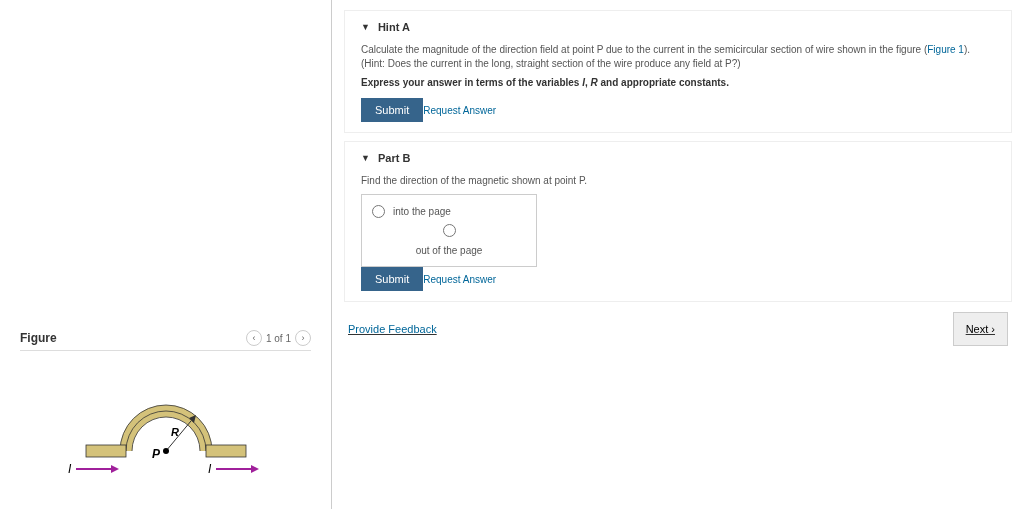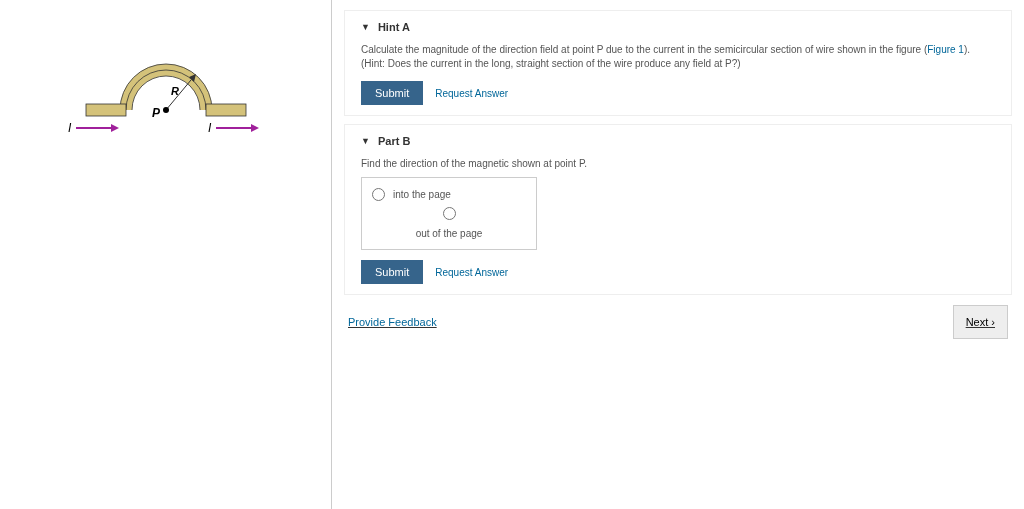--- a/index.html
+++ b/index.html
@@ -17,36 +17,44 @@
 .caret { font-size: 9px; }
 .prompt-text { font-size: 10px; color: #555; line-height: 1.4; margin-bottom: 6px; }
 .link { color: #069; }
 .bold-text { font-weight: bold; font-size: 10px; margin-bottom: 10px; }
 .italic { font-style: italic; }
 .answer-box { border: 1px solid #b8b8b8; width: 290px; background: #fafafa; padding: 0; }
 .toolbar { display: flex; align-items: center; gap: 2px; padding: 4px; background: #f3f3f3; border-bottom: 1px solid #ddd; }
 .tb-btn { background: #5e5e5e; color: #fff; padding: 3px 4px; font-size: 10px; border-radius: 2px; cursor: pointer; min-width: 20px; text-align: center; }
 .tb-btn.light { background: transparent; color: #555; padding: 3px 5px; }
 .answer-input { width: 100%; border: 1px solid #8fb5d6; padding: 6px; font-size: 11px; margin: 8px; width: calc(100% - 16px); height: 24px; outline: none; }
-.btn-row { display: flex; align-items: center; gap: 12px; margin-top: 10px; }
+.btn-row { display: flex; align-items: center; gap: 0; }
 .submit-btn { background: #36648b; color: #fff; border: none; padding: 6px 14px; font-size: 11px; cursor: pointer; }
 .req-ans { color: #069; font-size: 10px; cursor: pointer; }
 .radio-box { border: 1px solid #ccc; width: 176px; padding: 10px; }
 .radio-row { display: flex; align-items: center; gap: 8px; font-size: 10px; color: #555; margin-bottom: 6px; }
 .radio-row:last-child { margin-bottom: 0; flex-direction: column; }
 input[type=radio] { cursor: pointer; }
 .footer-row { display: flex; justify-content: space-between; align-items: center; margin-top: 10px; padding: 0 4px; text-decoration: underline; }
 .feedback { color: #069; font-size: 11px; cursor: pointer; }
 .next-btn { background: #eee; border: 1px solid #ccc; padding: 10px 12px; font-size: 11px; cursor: pointer; }
 </style>
 </head>
 <body>
 
 <div class="container">
   <div class="left-col">
+    <div class="figure-header">
+      <div class="figure-title">Figure</div>
+      <div class="fig-nav">
+        <div class="nav-btn">‹</div>
+        <span>1 of 1</span>
+        <div class="nav-btn">›</div>
+      </div>
+    </div>
     <div class="figure-body">
       <svg width="220" height="110" viewBox="0 0 220 110">
 
         <path d="M 70 70 A 40 40 0 0 1 150 70" fill="none" stroke="#d4c27a" stroke-width="12" stroke-linecap="butt"></path>
         <path d="M 70 70 A 40 40 0 0 1 150 70" fill="none" stroke="#333" stroke-width="0.8"></path>
         <path d="M 70 82 A 52 52 0 0 1 150 82" fill="none" stroke="none"></path>
 
         <path d="M 64 70 A 46 46 0 0 1 156 70" fill="none" stroke="#333" stroke-width="0.8"></path>
         <path d="M 76 70 A 34 34 0 0 1 144 70" fill="none" stroke="#333" stroke-width="0.8"></path>
 
@@ -73,20 +81,23 @@
 
   <div class="right-col">
     <div class="part-section">
       <div class="part-header">
         <span class="caret">▼</span>
         <span>Hint A</span>
       </div>
       <div class="prompt-text">
         <span>Calculate the magnitude of the direction field at point P due to the current in the semicircular section of wire shown in the figure (</span><span class="link">Figure 1</span><span>). (Hint: Does the current in the long, straight section of the wire produce any field at P?)</span>
       </div>
+      <div class="bold-text">
+        <span>Express your answer in terms of the variables </span><span class="italic">I</span><span>, </span><span class="italic">R</span><span> and appropriate constants.</span>
+      </div>
       <div class="btn-row">
         <button class="submit-btn">Submit</button>
         <span class="req-ans">Request Answer</span>
       </div>
     </div>
 
     <div class="part-section">
       <div class="part-header">
         <span class="caret">▼</span>
         <span>Part B</span>

